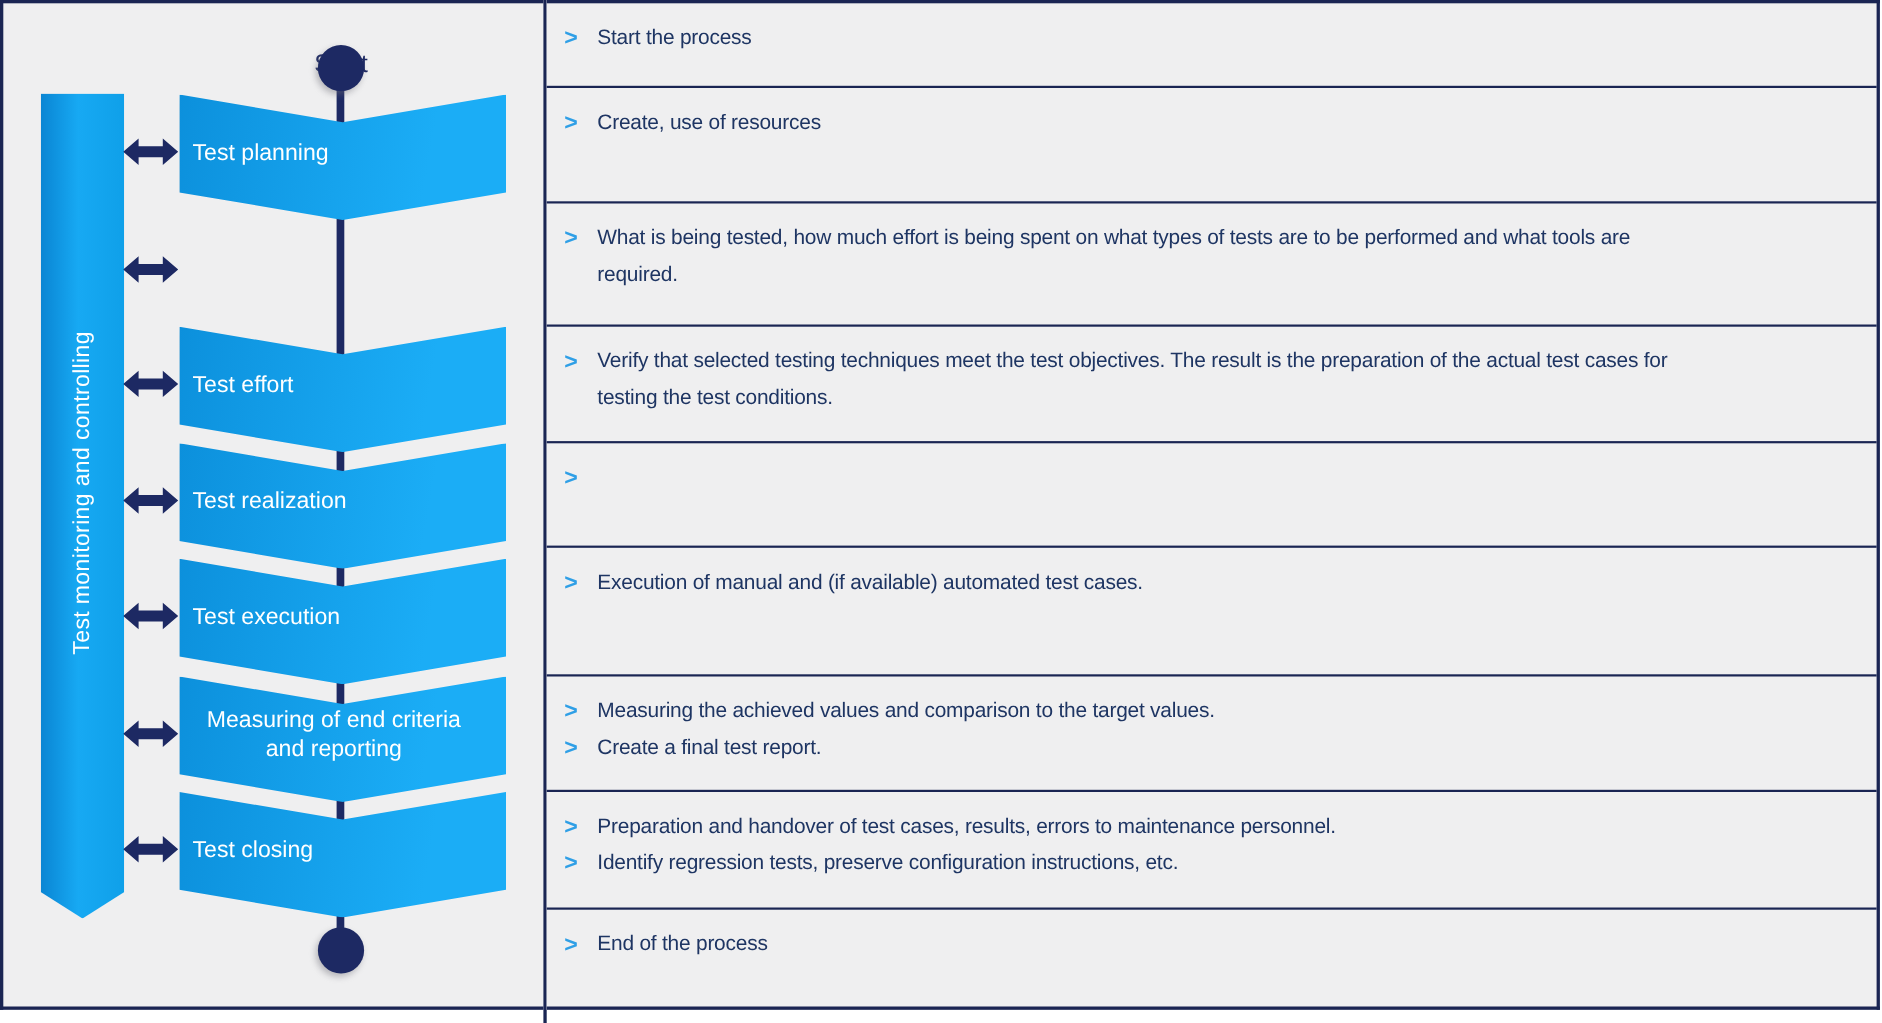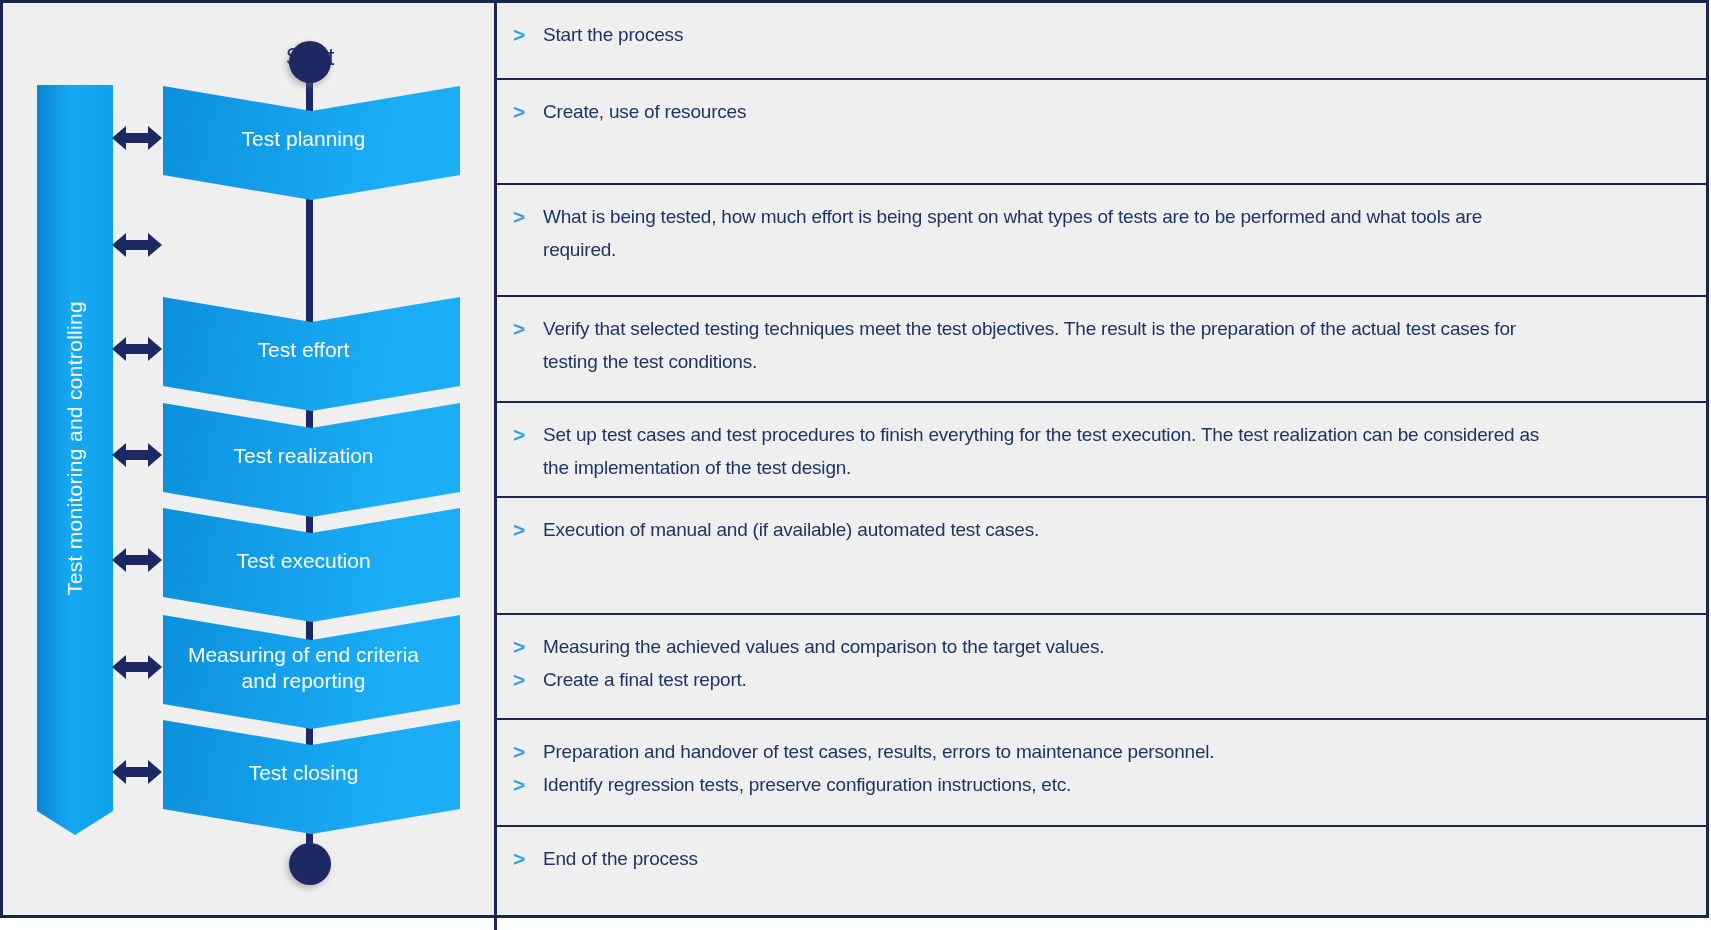--- a/index.html
+++ b/index.html
@@ -77,21 +77,21 @@
     letter-spacing: .3px;
     white-space: nowrap;
   }
 
   .chevron {
     position: absolute;
     left: 163px;
     width: 297px; height: 114px;
     background: linear-gradient(100deg, #0c90dc, #1badf6 75%);
     clip-path: polygon(0 0, 50% 22%, 100% 0, 100% 78%, 50% 100%, 0 78%);
-    display: flex; align-items: center; justify-content: center;
+    display: flex; align-items: center; 
     text-align: center;
     padding: 0 28px 8px 12px;
     color: #ffffff;
     font-size: 21px;
     line-height: 1.25;
     z-index: 2;
     filter: drop-shadow(-4px 5px 4px rgba(110,110,120,.45));
   }
 
   .dbl-arrow {
@@ -225,21 +225,20 @@
     <div class="trow">
       <div class="bline">
         <span class="bullet">&gt;</span>
         <span class="btext">Verify that selected testing techniques meet the test objectives. The result is the preparation of the actual test cases for testing the test conditions.</span>
       </div>
     </div>
 
     <div class="trow">
       <div class="bline">
         <span class="bullet">&gt;</span>
-        <span class="btext">Set up test cases and test procedures to finish everything for the test execution. The test realization can be considered as the implementation of the test design.</span>
       </div>
     </div>
 
     <div class="trow">
       <div class="bline">
         <span class="bullet">&gt;</span>
         <span class="btext">Execution of manual and (if available) automated test cases.</span>
       </div>
     </div>
 

